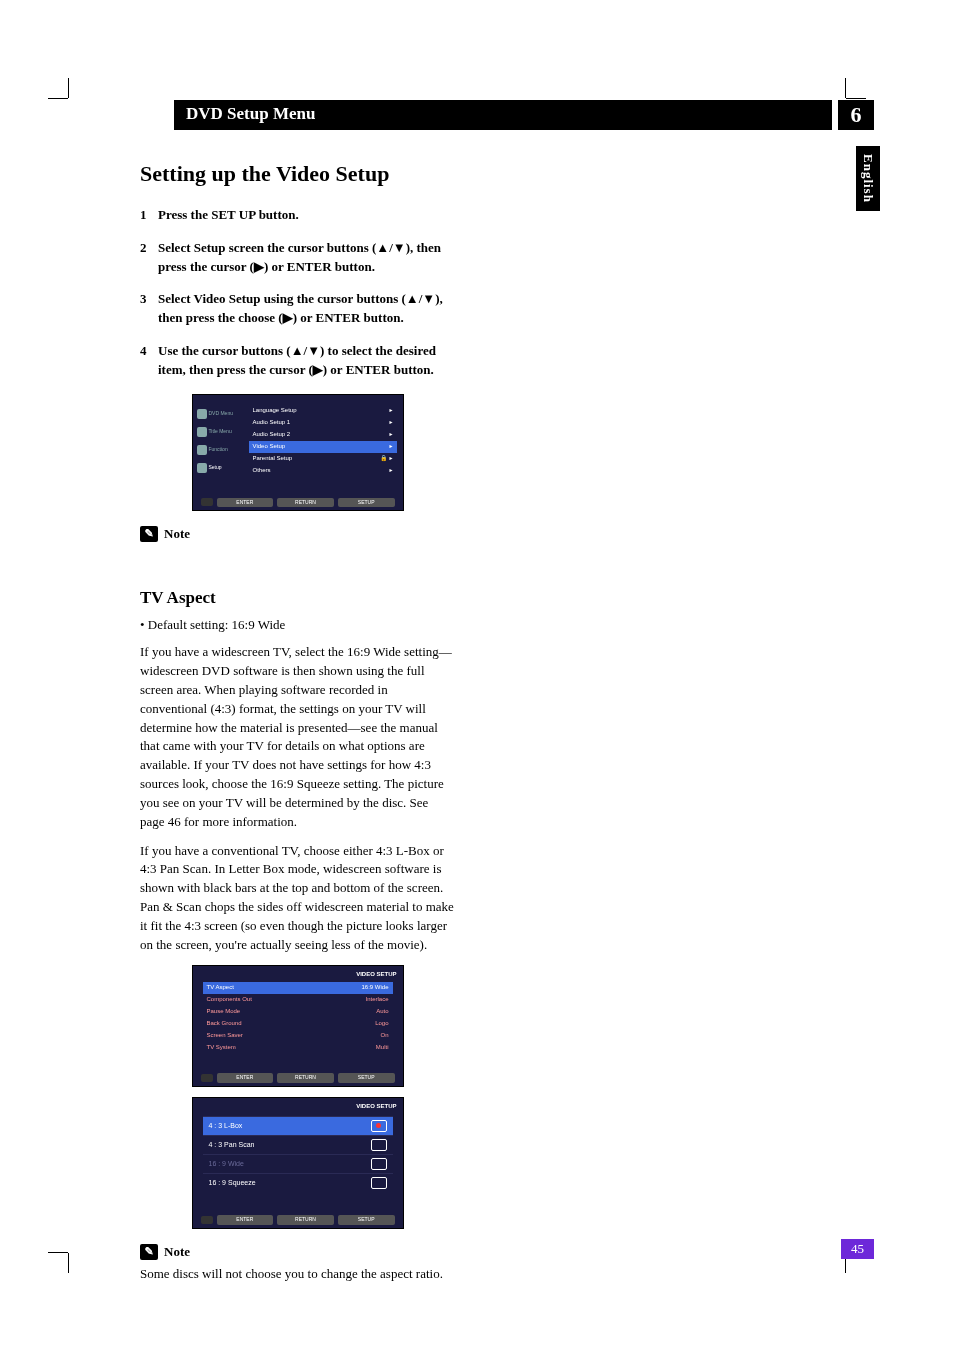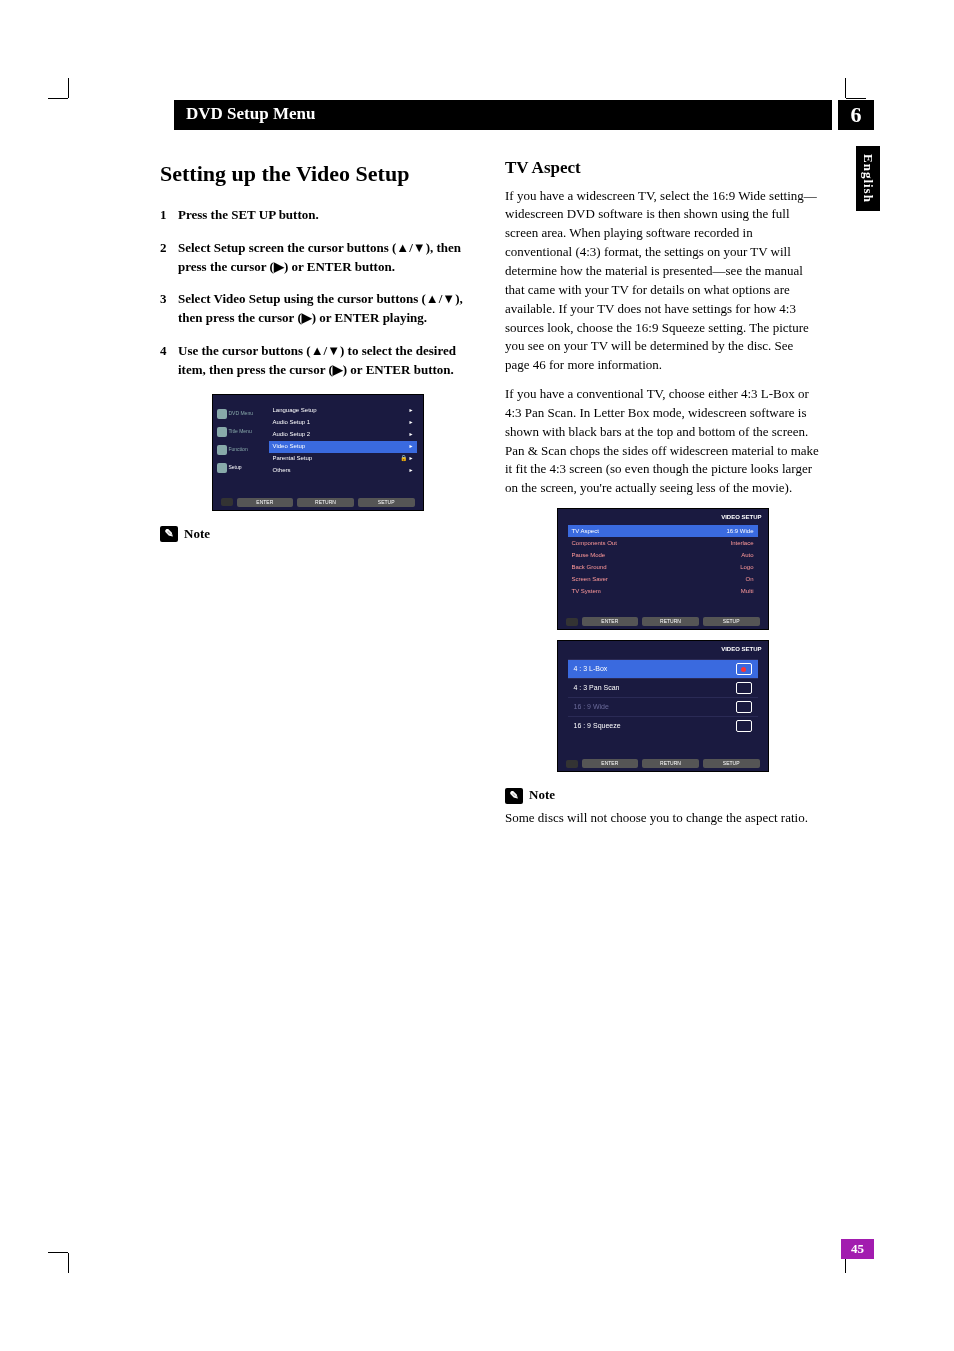--- a/index.html
+++ b/index.html
@@ -63,21 +63,22 @@
     writing-mode: vertical-rl;
     font-weight: bold;
     font-size: 13px;
     padding: 8px 4px;
     letter-spacing: 1px;
   }
 
   .columns {
     display: flex;
     gap: 30px;
-    margin-left: 80px;
+    margin-left: 60px;
+    flex-direction: column;
   }
   .col { width: 315px; font-size: 13px; line-height: 1.45; }
   .col h2 { font-size: 22px; font-weight: bold; margin: 10px 0 16px; }
   .col h3 { font-size: 17px; font-weight: bold; margin: 8px 0 6px; }
 
   ol.steps { list-style: none; margin: 0; padding: 0; }
   ol.steps > li { display: flex; margin-bottom: 14px; font-weight: bold; }
   ol.steps > li .num { width: 18px; flex-shrink: 0; }
 
   .bullet-line { margin: 2px 0 8px; }
@@ -138,22 +139,22 @@
   .osd3 .opt.dim { color:#6a6a99; }
   .osd3 .radio { width:14px; height:10px; border:1px solid #fff; border-radius:2px; display:inline-flex; align-items:center; justify-content:center;}
   .osd3 .radio.on::after { content:''; width:5px; height:5px; background:#f33; border-radius:50%;}
   .osd3 .footer { position:absolute; bottom:3px; left:8px; right:8px; display:flex; gap:4px; align-items:center;}
   .osd3 .footer .nav { width:12px; height:8px; background:#333; border-radius:2px;}
   .osd3 .footer .btn { flex:1; background:#555; color:#fff; font-size:5px; text-align:center; border-radius:2px; padding:1px 0;}
 
   .page-num {
     position: absolute;
     bottom: -8px; right: 0;
-    background: #a21caf; color: #fff;
-    font-size: 13px; font-weight: bold;
+    background: #6d28d9; color: #fff;
+    font-size: 13px; font-weight: normal;
     padding: 2px 10px;
   }
 </style>
 </head>
 <body>
 
 <div class="wrap">
   <div class="crop-mark cm-tl"></div>
   <div class="crop-mark cm-tr"></div>
   <div class="crop-mark cm-bl"></div>
@@ -174,21 +175,21 @@
           <li>
               <span class="num">1</span>
               <span>Press the SET UP button.</span>
             </li>
           <li>
               <span class="num">2</span>
               <span>Select Setup screen the cursor buttons (▲/▼), then press the cursor (▶) or ENTER button.</span>
             </li>
           <li>
               <span class="num">3</span>
-              <span>Select Video Setup using the cursor buttons (▲/▼), then press the cursor (▶) or ENTER playing.</span>
+              <span>Select Video Setup using the cursor buttons (▲/▼), then press the choose (▶) or ENTER button.</span>
             </li>
           <li>
               <span class="num">4</span>
               <span>Use the cursor buttons (▲/▼) to select the desired item, then press the cursor (▶) or ENTER button.</span>
             </li>
         </ol>
 
         <div class="osd">
           <div class="sidebar">
             <div class="it">
@@ -243,20 +244,21 @@
         </div>
 
         <div class="note-box">
           <span class="note-icon">✎</span>
           <span>Note</span>
         </div>
       </div>
 
       <div class="col">
         <h3>TV Aspect</h3>
+        <div class="bullet-line">Default setting: 16:9 Wide</div>
         <p class="para">If you have a widescreen TV, select the 16:9 Wide setting—widescreen DVD software is then shown using the full screen area. When playing software recorded in conventional (4:3) format, the settings on your TV will determine how the material is presented—see the manual that came with your TV for details on what options are available. If your TV does not have settings for how 4:3 sources look, choose the 16:9 Squeeze setting. The picture you see on your TV will be determined by the disc. See page 46 for more information.</p>
         <p class="para">If you have a conventional TV, choose either 4:3 L-Box or 4:3 Pan Scan. In Letter Box mode, widescreen software is shown with black bars at the top and bottom of the screen. Pan &amp; Scan chops the sides off widescreen material to make it fit the 4:3 screen (so even though the picture looks larger on the screen, you're actually seeing less of the movie).</p>
 
         <div class="osd2">
           <div class="hdr">VIDEO SETUP</div>
           <div class="rows">
             <div class="kv sel">
                 <span>TV Aspect</span>
                 <span>16:9 Wide</span>
               </div>

